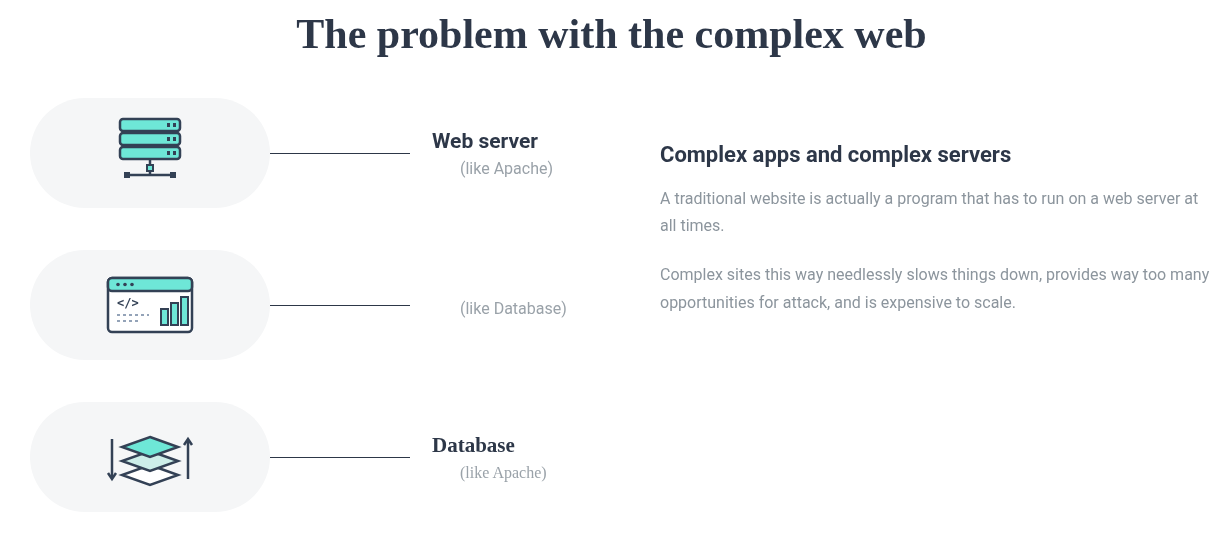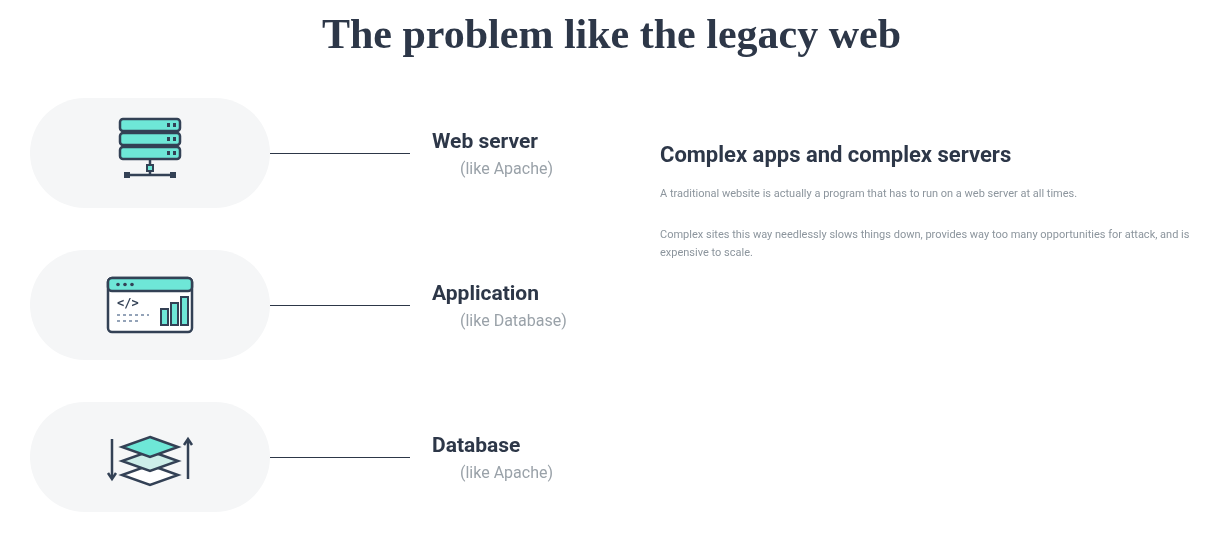--- a/index.html
+++ b/index.html
@@ -73,31 +73,31 @@
   }
 
   .sub-heading{
     font-weight:700;
     color:var(--heading);
     font-size:22px;
     margin-bottom:18px;
   }
   .para{
     color:var(--body);
-    font-size:11px;
+    font-size:16px;
     line-height:1.7;
     margin-bottom:22px;
   }
 
   svg{display:block;}
 </style>
 </head>
 <body>
 
-<h1 class="page-title">The problem like the legacy web</h1>
+<h1 class="page-title">The problem with the complex web</h1>
 
 <div class="columns">
 
   <div class="left">
 
     <div class="pill-row">
       <div class="pill">
         <span>
           <svg width="86" height="76" viewBox="0 0 86 76">
 
@@ -143,26 +143,25 @@
             <line x1="12" y1="46" x2="36" y2="46" stroke="#94a3b8" stroke-width="2" stroke-dasharray="3 3"></line>
 
             <rect x="56" y="34" width="7" height="16" fill="#6ee7d7" stroke="#334155" stroke-width="2"></rect>
             <rect x="66" y="28" width="7" height="22" fill="#6ee7d7" stroke="#334155" stroke-width="2"></rect>
             <rect x="76" y="22" width="7" height="28" fill="#6ee7d7" stroke="#334155" stroke-width="2"></rect>
           </svg>
         </span>
       </div>
       <div class="connector"></div>
       <div class="label-block">
-        <div class="label-title">Application</div>
         <div class="label-sub">(like Database)</div>
       </div>
     </div>
 
-    <div class="pill-row" style="margin-bottom:0;">
+    <div class="pill-row" style="margin-bottom:0;font-family:Liberation Serif, serif;">
       <div class="pill">
         <span>
           <svg width="96" height="72" viewBox="0 0 96 72">
 
             <polygon points="48,44 76,54 48,64 20,54" fill="#fff" stroke="#334155" stroke-width="2.5"></polygon>
             <polygon points="48,30 76,40 48,50 20,40" fill="#cdeee9" stroke="#334155" stroke-width="2.5"></polygon>
             <polygon points="48,16 76,26 48,36 20,26" fill="#6ee7d7" stroke="#334155" stroke-width="2.5"></polygon>
 
             <line x1="10" y1="18" x2="10" y2="56" stroke="#334155" stroke-width="2.5"></line>
             <polyline points="6,52 10,58 14,52" fill="none" stroke="#334155" stroke-width="2.5"></polyline>

